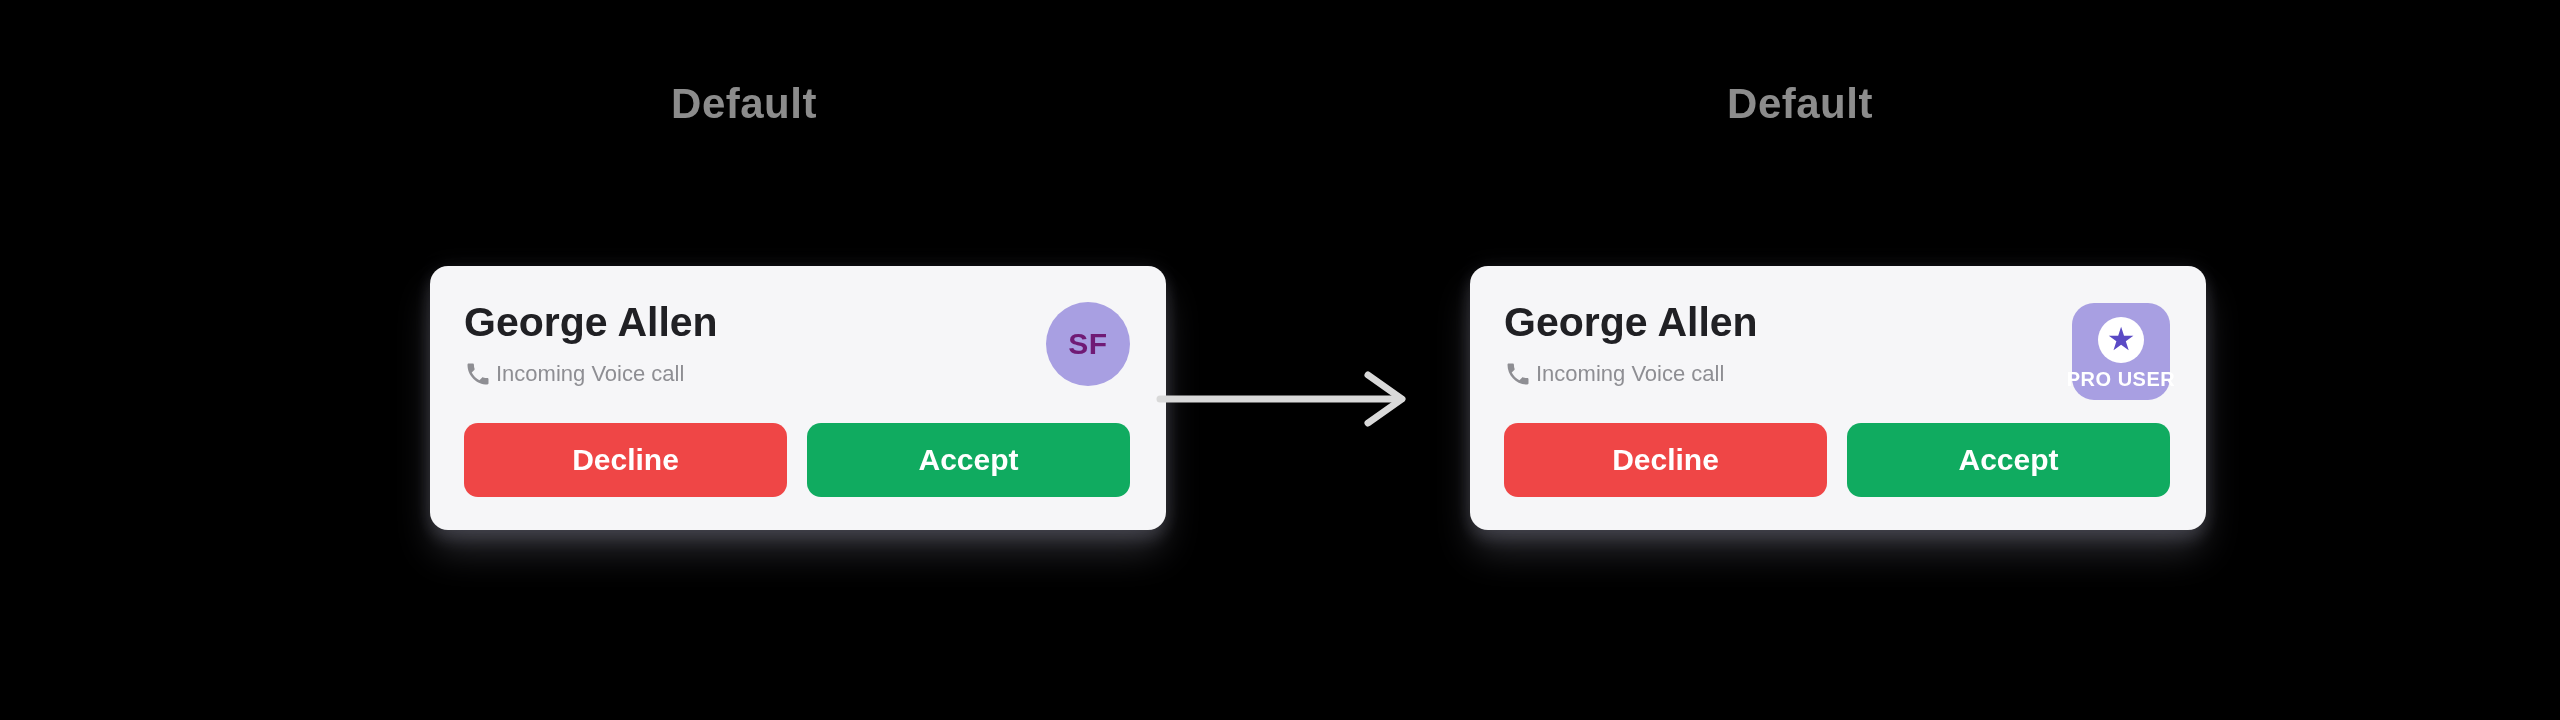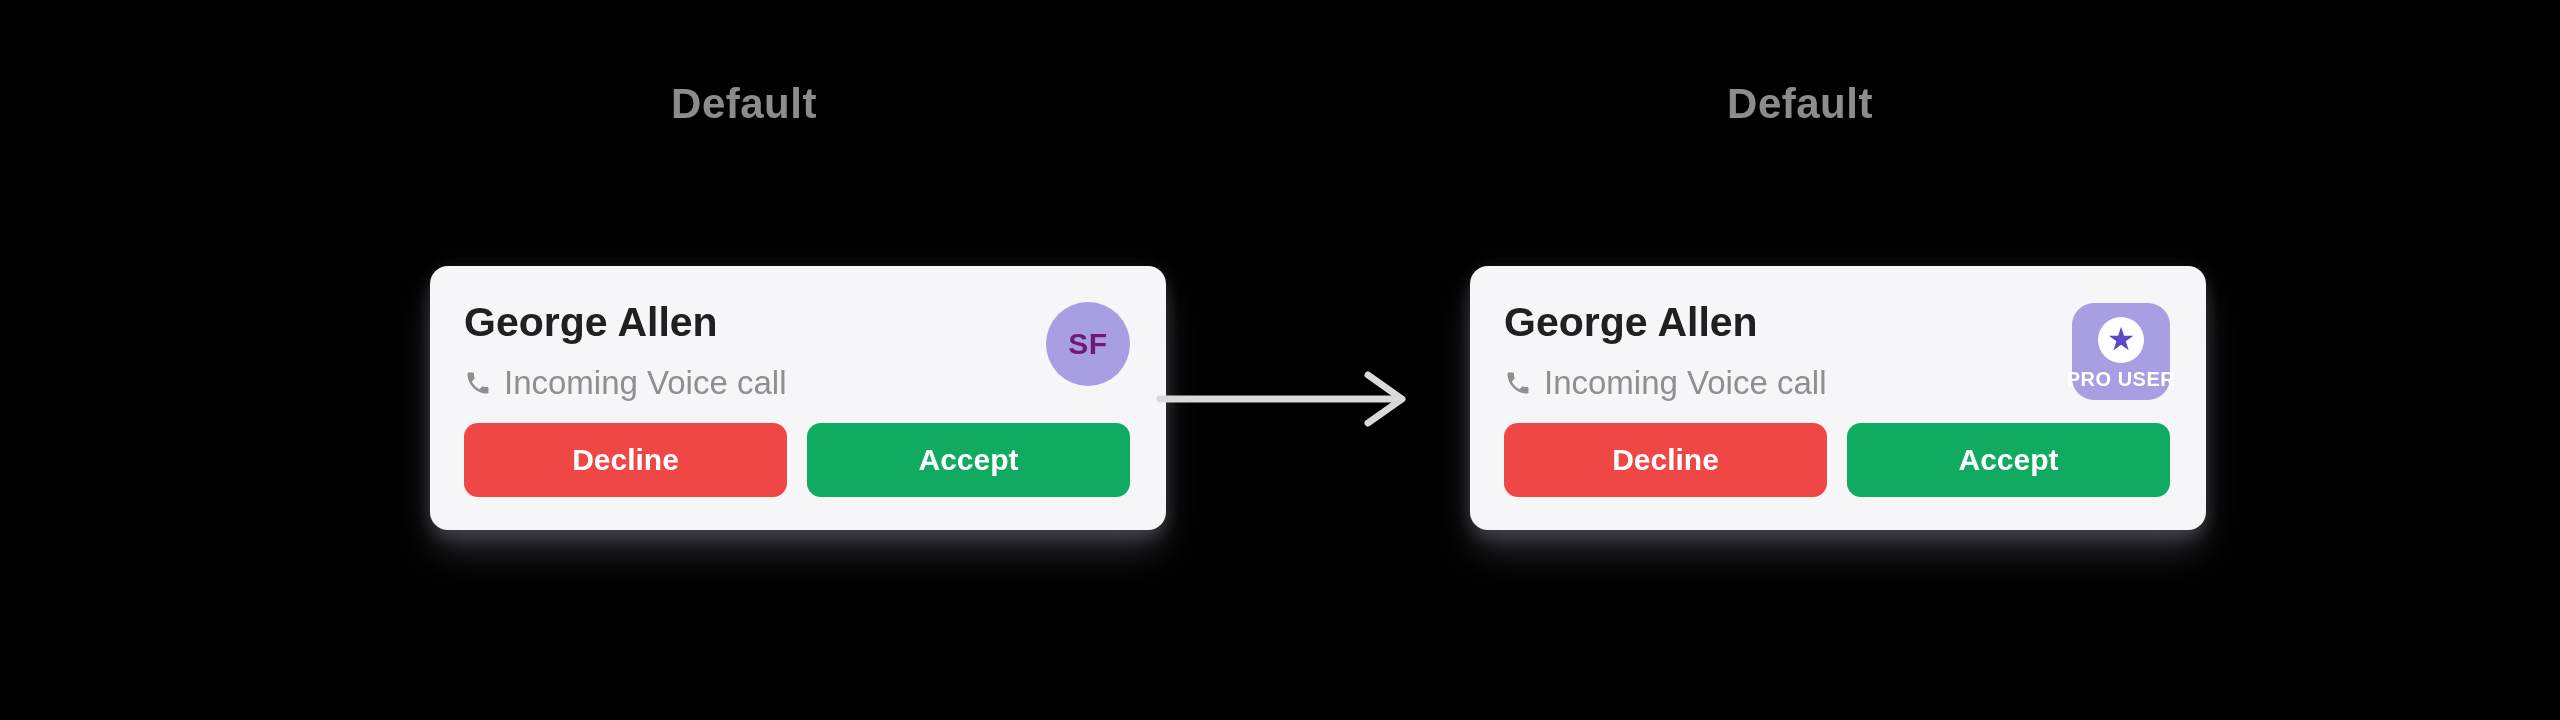--- a/index.html
+++ b/index.html
@@ -59,26 +59,26 @@
     align-items: flex-start;
   }
   .caller-block { display: flex; flex-direction: column; }
   .caller-name {
     font-size: 41px;
     font-weight: bold;
     color: var(--name);
     line-height: 48px;
   }
   .caller-subtitle {
-    margin-top: 17px;
-    display: flex;
-    align-items: center;
-    gap: 12px;
+    margin-top: 8px;
+    display: flex;
+    align-items: center;
+    gap: 4px;
     color: var(--muted);
-    font-size: 33px;
+    font-size: 22px;
     line-height: 40px;
   }
   .phone-icon { width: 28px; height: 28px; flex: 0 0 auto; }
   .phone-icon svg { width: 100%; height: 100%; display: block; }
 
   .avatar {
     width: 84px;
     height: 84px;
     margin-top: 4px;
     border-radius: 50%;

